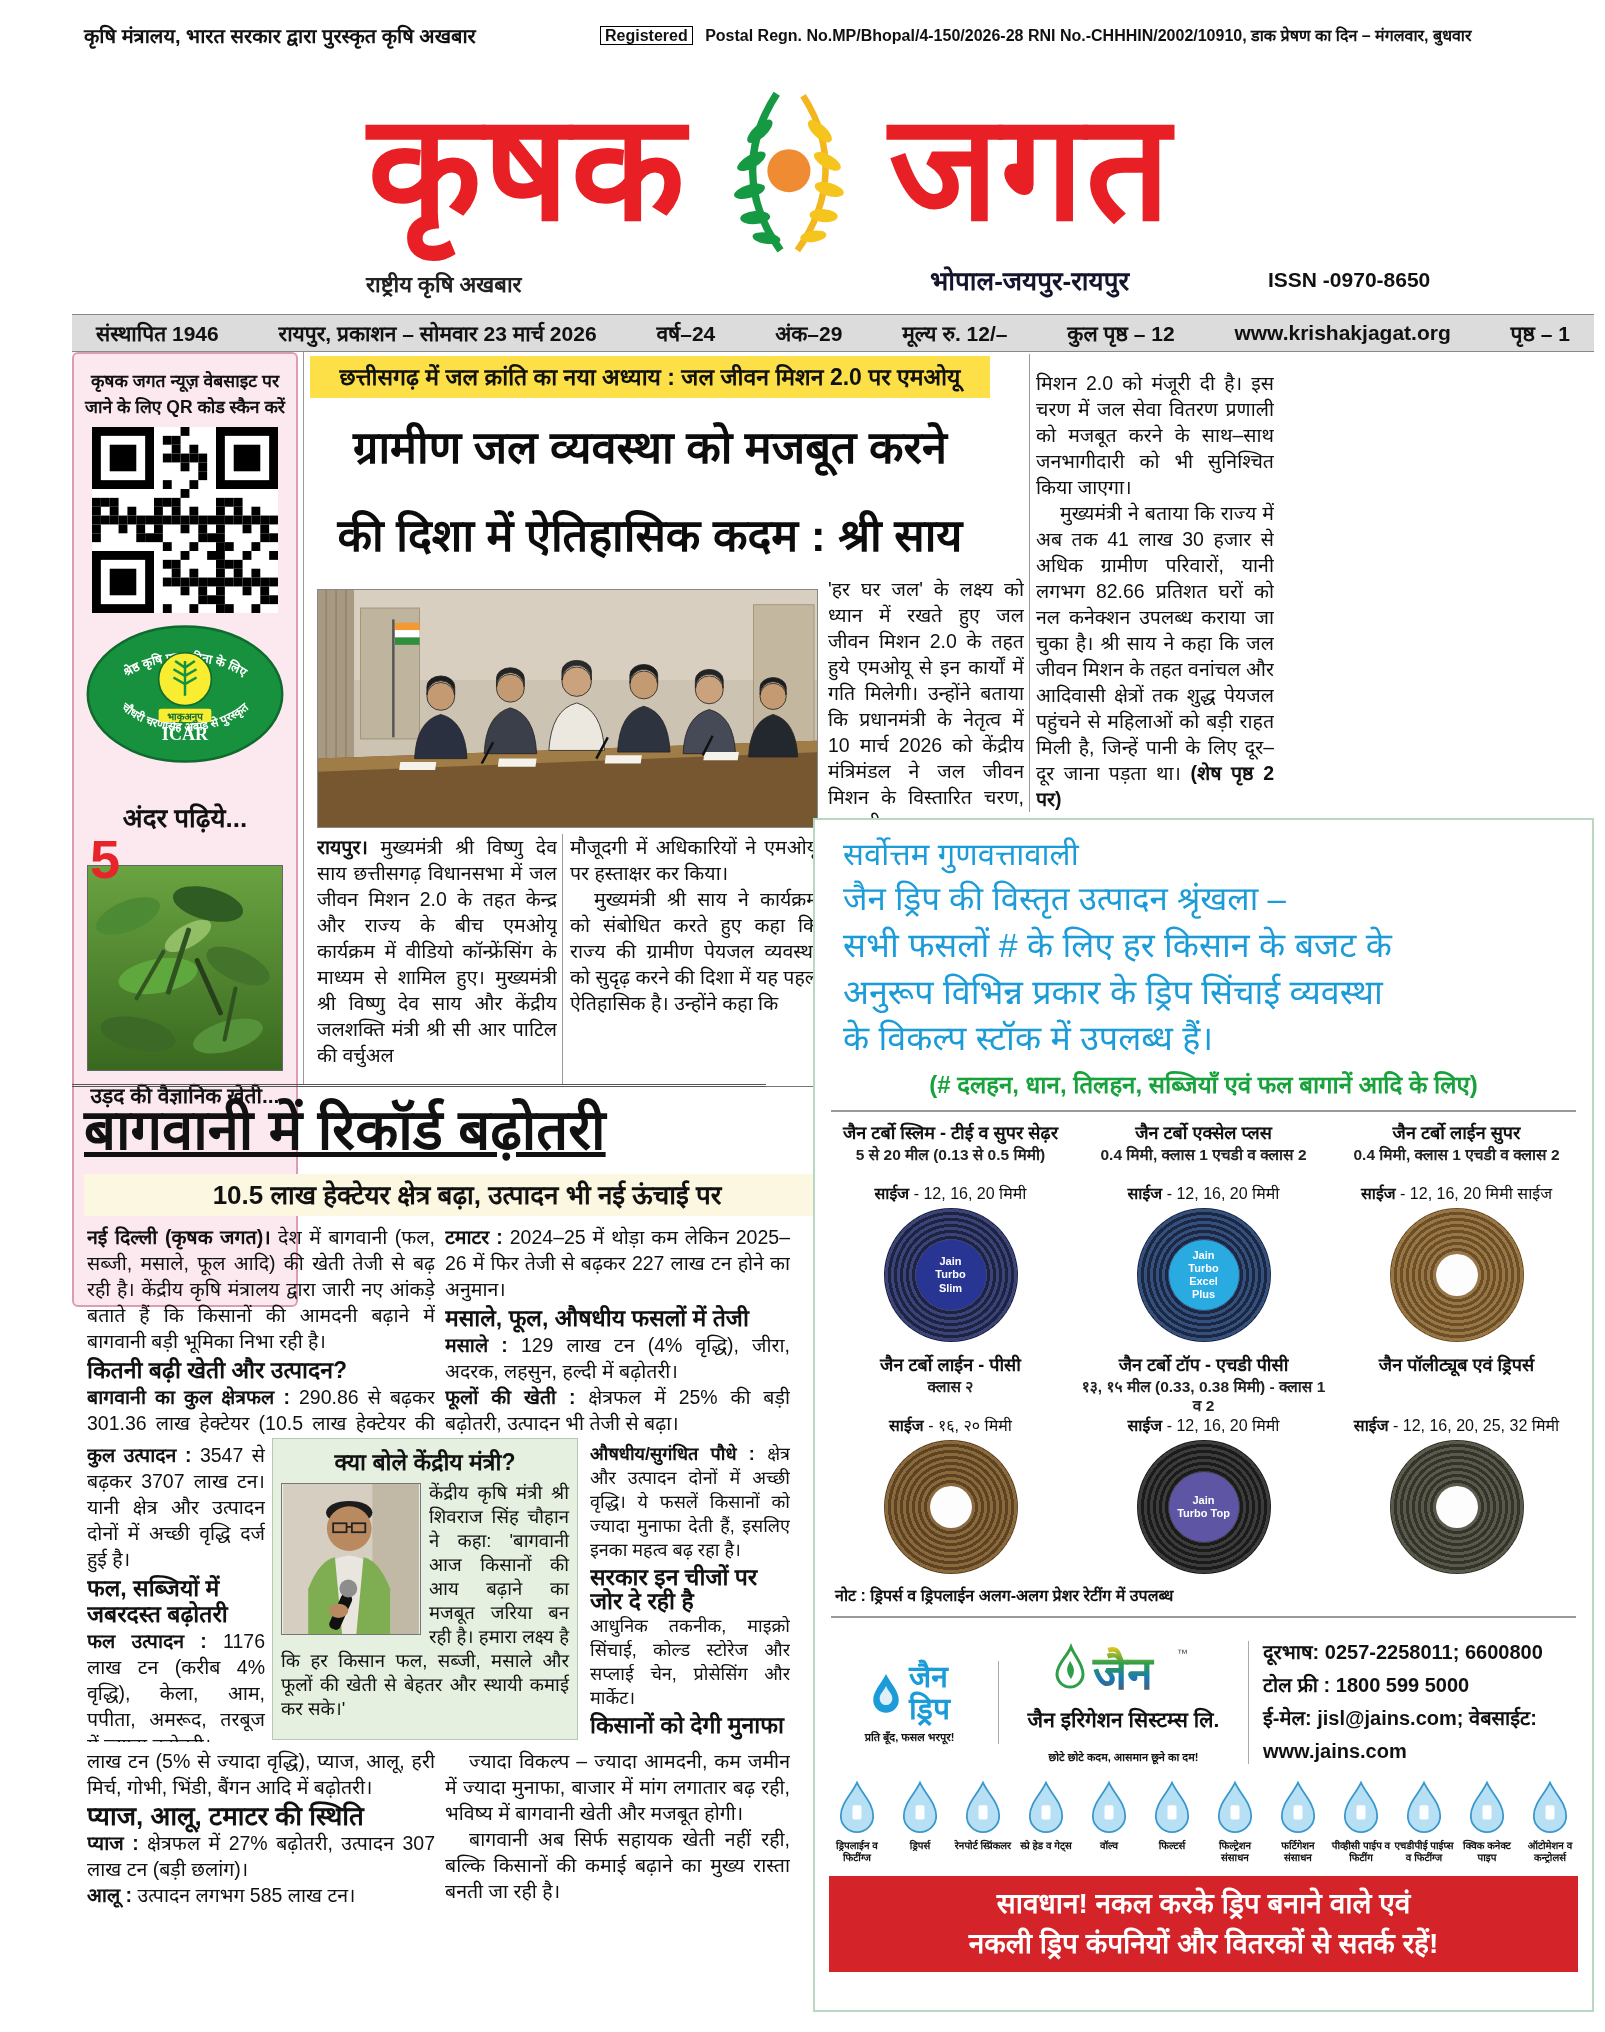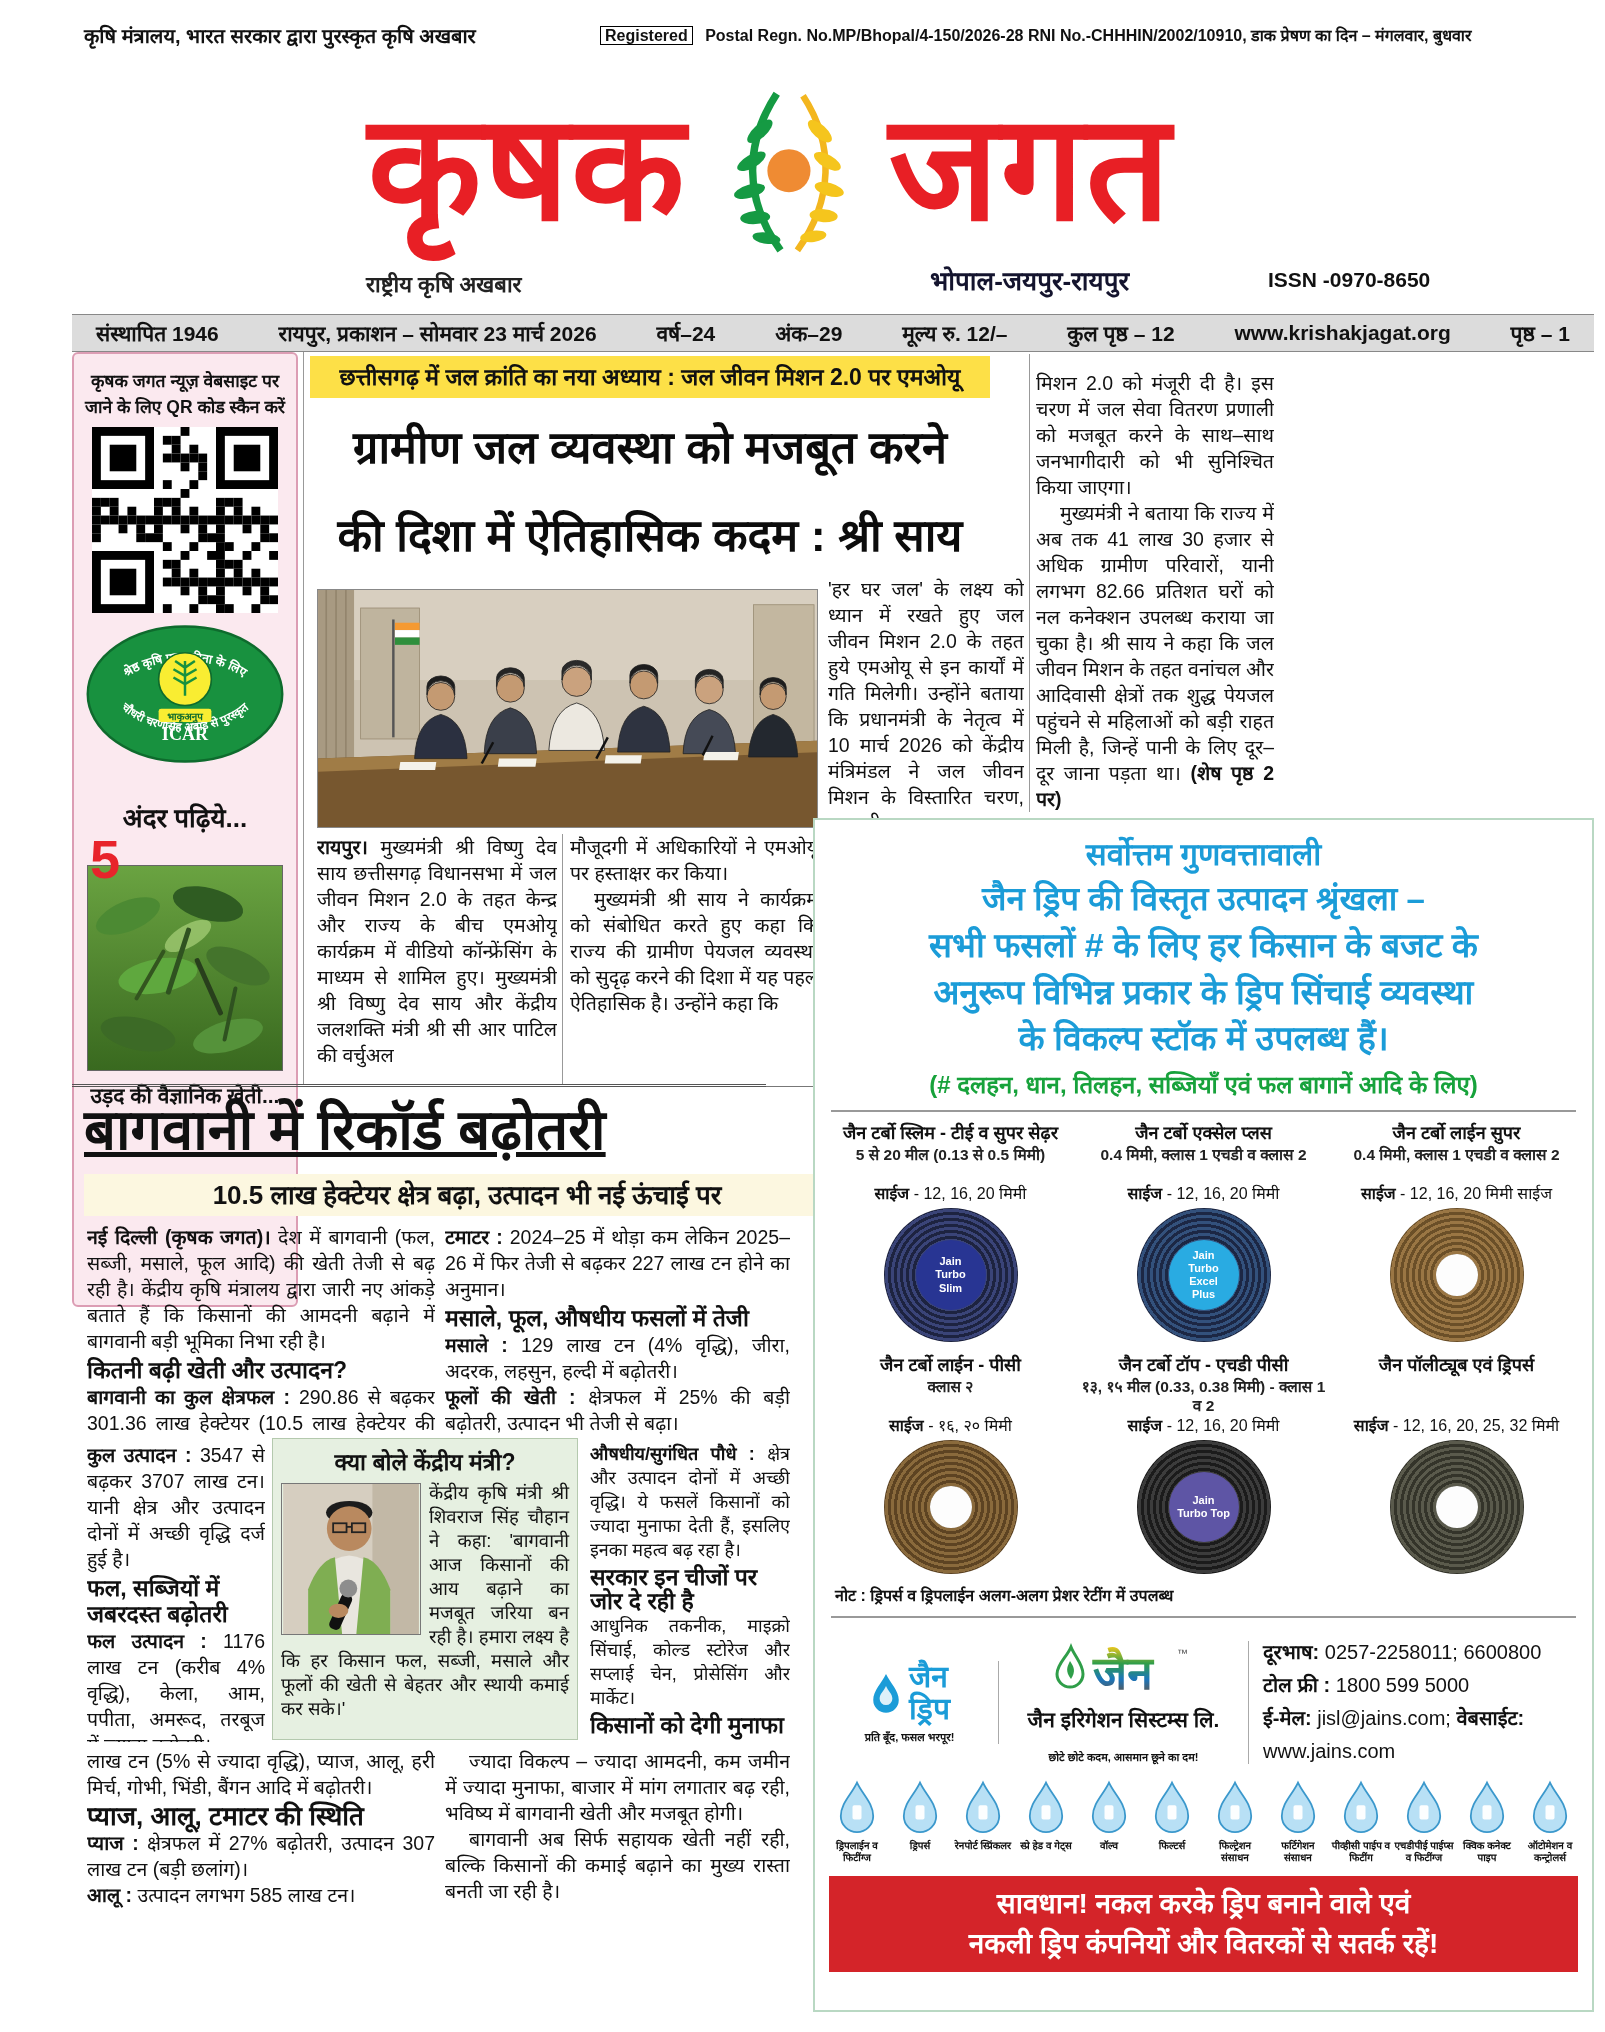--- a/index.html
+++ b/index.html
@@ -62,21 +62,21 @@
   .hR2 { left:445px; top:1748px; width:345px; height:230px; }
 
   
   .qbox { left:272px; top:1438px; width:306px; height:302px; background:#e6f0e1; border:1px solid #b4c9ae; padding:6px 8px; overflow:hidden; }
   .qbox-title { text-align:center; font-size:23px; font-weight:900; margin-bottom:4px; }
   .qbox-photo { float:left; width:140px; height:152px; margin:2px 8px 2px 0; border:1px solid #777; }
   .qbox-text { font-size:18.5px; line-height:24px; text-align:justify; }
 
   
   .ad { left:813px; top:818px; width:781px; height:1194px; border:2px solid #b9d8c3; background:#fff; overflow:hidden; }
-  .ad-h { text-align:center; font-weight:700; color:#1b9cd8; }
+  .ad-h { text-align:left; font-weight:400; color:#1b9cd8;margin-left:28px; }
   .ad-h1 { font-size:31px; line-height:42px; margin-top:14px; }
   .ad-h2 { font-size:33px; line-height:46px; }
   .ad-h3 { font-size:34px; line-height:47px; }
   .ad-h4 { font-size:34px; line-height:47px; }
   .ad-h5 { font-size:34px; line-height:45px; }
   .ad-crops { text-align:center; font-size:24px; font-weight:900; color:#17a23b; margin-top:6px; }
   .ad-div { border-top:2px solid #999; margin:10px 16px; }
   .ad-grid { display:grid; grid-template-columns:repeat(3,1fr); gap:8px 6px; padding:0 12px; }
   .p-cell { text-align:center; }
   .p-name { font-size:18px; font-weight:900; line-height:23px; min-height:23px; }
@@ -98,21 +98,21 @@
   .p-cell:nth-of-type(6) .coil { background:repeating-radial-gradient(circle at 50% 50%, #34342a 0 3px, #5a5a4c 3px 6px); }
   .ad-note { font-size:16px; font-weight:900; padding:6px 0 0 20px; }
   .ad-logos { display:flex; align-items:center; padding:8px 14px 4px; }
   .jd-block { width:170px; display:flex; flex-direction:column; align-items:center; border-right:1px solid #aaa; padding-right:8px; }
   .jd-row { display:flex; align-items:center; gap:6px; }
   .jd-word { font-size:30px; font-weight:900; color:#1b9cd8; line-height:32px; }
   .jd-tag { font-size:11px; font-weight:bold; margin-top:4px; }
   .ji-block { width:250px; display:flex; flex-direction:column; align-items:center; border-right:1px solid #aaa; padding:0 8px; }
   .ji-name { font-size:21px; font-weight:900; margin-top:2px; }
   .ji-tag { font-size:11px; font-weight:bold; margin-top:16px; }
-  .ad-contact { flex:1; padding-left:14px; font-size:20px; line-height:33px; }
+  .ad-contact { flex:1; padding-left:14px; font-size:20px; line-height:33px;font-weight:bold; }
   .drops { display:flex; justify-content:space-between; padding:8px 12px 0; }
   .drop-item { width:60px; text-align:center; }
   .drop-label { font-size:10px; font-weight:bold; line-height:12px; margin-top:2px; }
   .warn { margin:12px 14px 0; background:#d42429; color:#fff; text-align:center; font-size:28px; font-weight:900; line-height:40px; padding:8px 0; }
 </style>
 </head>
 <body>
 
 <div class="abs hdr-left">कृषि मंत्रालय, भारत सरकार द्वारा पुरस्कृत कृषि अखबार</div>
 <div class="abs hdr-right">

